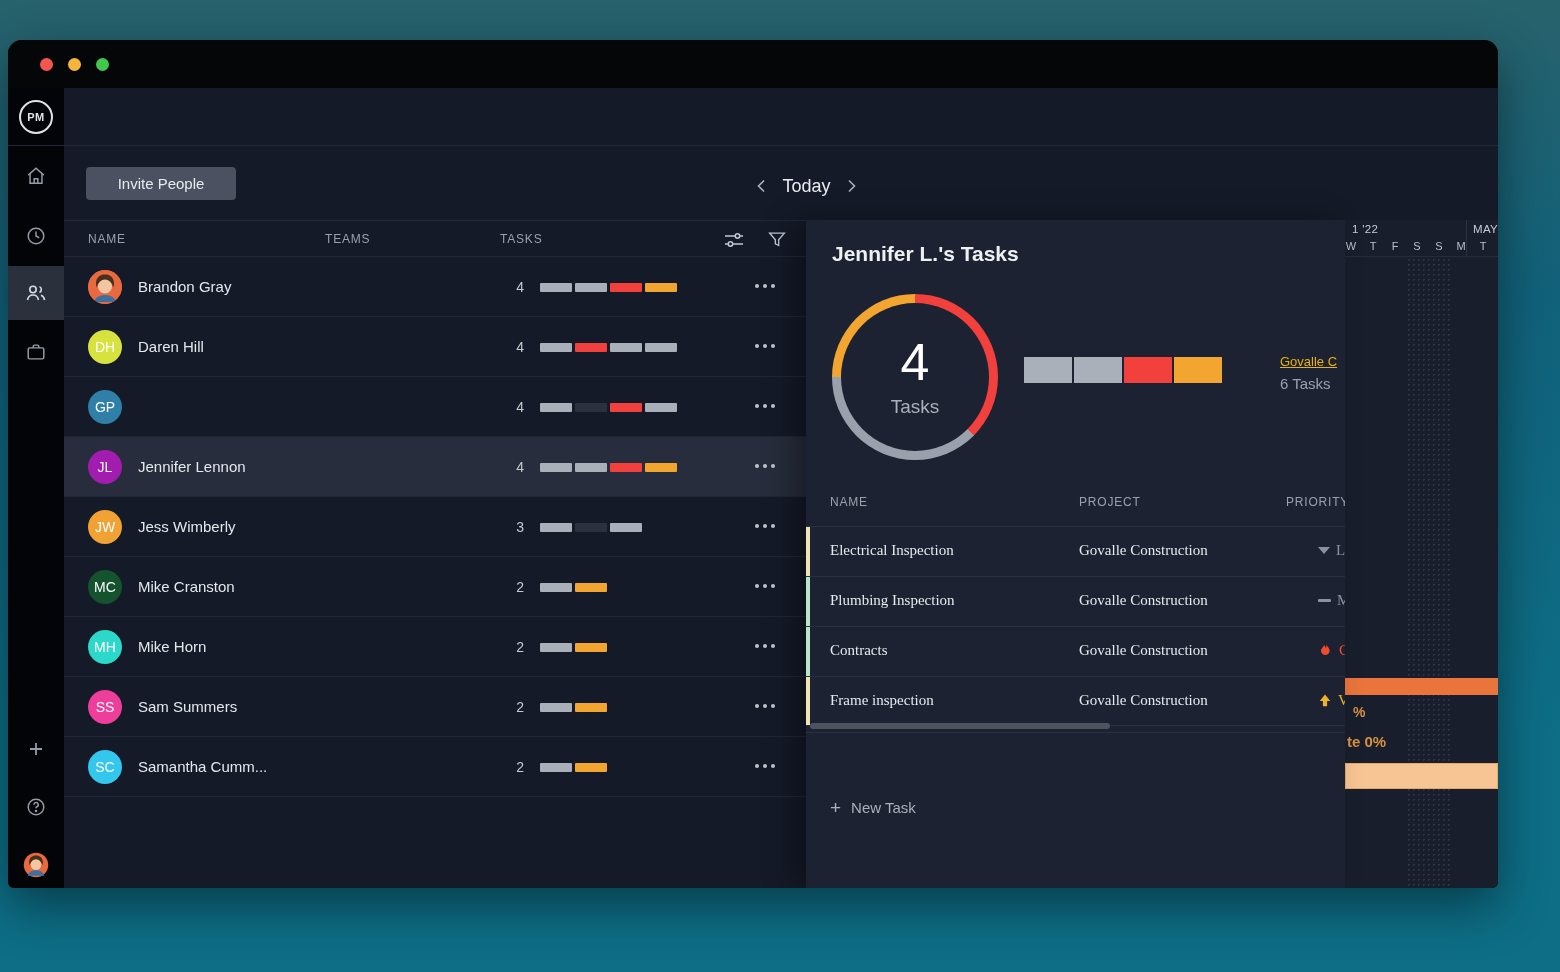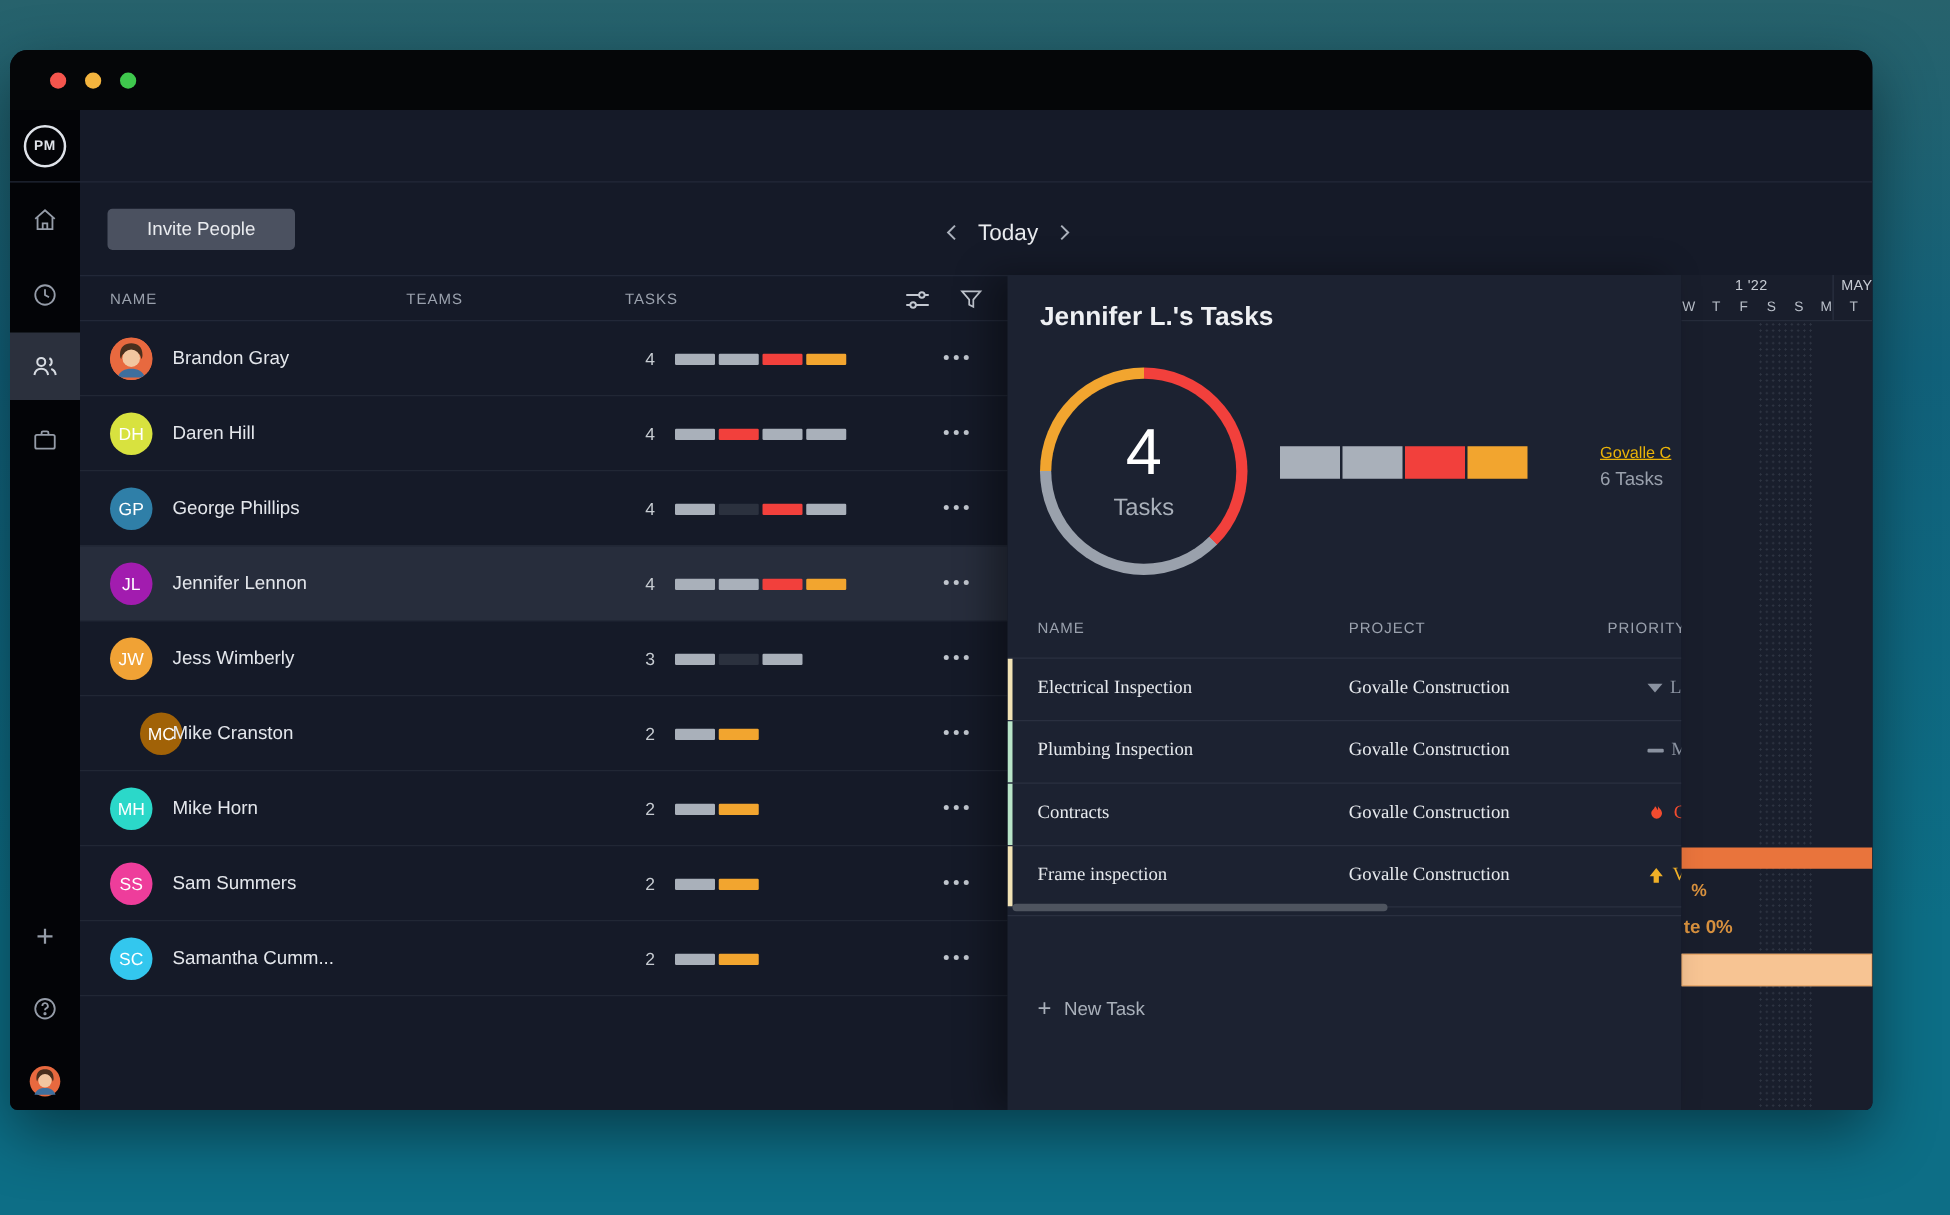--- a/index.html
+++ b/index.html
@@ -233,21 +233,20 @@
               <span class="seg" style="background:#a9b0ba;"></span>
             </span>
             <span class="dots">
               <i></i>
               <i></i>
               <i></i>
             </span>
           </div>
           <div class="prow">
             <span class="avatar" style="background:#2f7fa8;">GP</span>
-            <span class="pname">George Phillips</span>
             <span class="pcount">4</span>
             <span class="pbars">
               <span class="seg" style="background:#a9b0ba;"></span>
               <span class="seg" style="background:#2b313e;"></span>
               <span class="seg" style="background:#f2403c;"></span>
               <span class="seg" style="background:#a9b0ba;"></span>
             </span>
             <span class="dots">
               <i></i>
               <i></i>
@@ -279,21 +278,21 @@
               <span class="seg" style="background:#2b313e;"></span>
               <span class="seg" style="background:#a9b0ba;"></span>
             </span>
             <span class="dots">
               <i></i>
               <i></i>
               <i></i>
             </span>
           </div>
           <div class="prow">
-            <span class="avatar" style="background:#a16207;margin-left:24px;">MC</span>
+            <span class="avatar" style="background:#14532d;">MC</span>
             <span class="pname">Mike Cranston</span>
             <span class="pcount">2</span>
             <span class="pbars">
               <span class="seg" style="background:#a9b0ba;"></span>
               <span class="seg" style="background:#f2a52f;"></span>
             </span>
             <span class="dots">
               <i></i>
               <i></i>
               <i></i>
@@ -338,21 +337,21 @@
             <span class="dots">
               <i></i>
               <i></i>
               <i></i>
             </span>
           </div>
         </div>
     </div>
 
     <div class="gantt">
-      <span class="g-month" style="left:7px;margin-left:36px;">1 '22</span>
+      <span class="g-month" style="left:7px;">1 '22</span>
       <span class="g-month" style="left:128px;">MAY</span>
       <div class="g-divider"></div>
       <div class="g-days" id="gantt-days">
           <span class="g-day">W</span>
           <span class="g-day">T</span>
           <span class="g-day">F</span>
           <span class="g-day">S</span>
           <span class="g-day">S</span>
           <span class="g-day">M</span>
           <span class="g-day">T</span>

